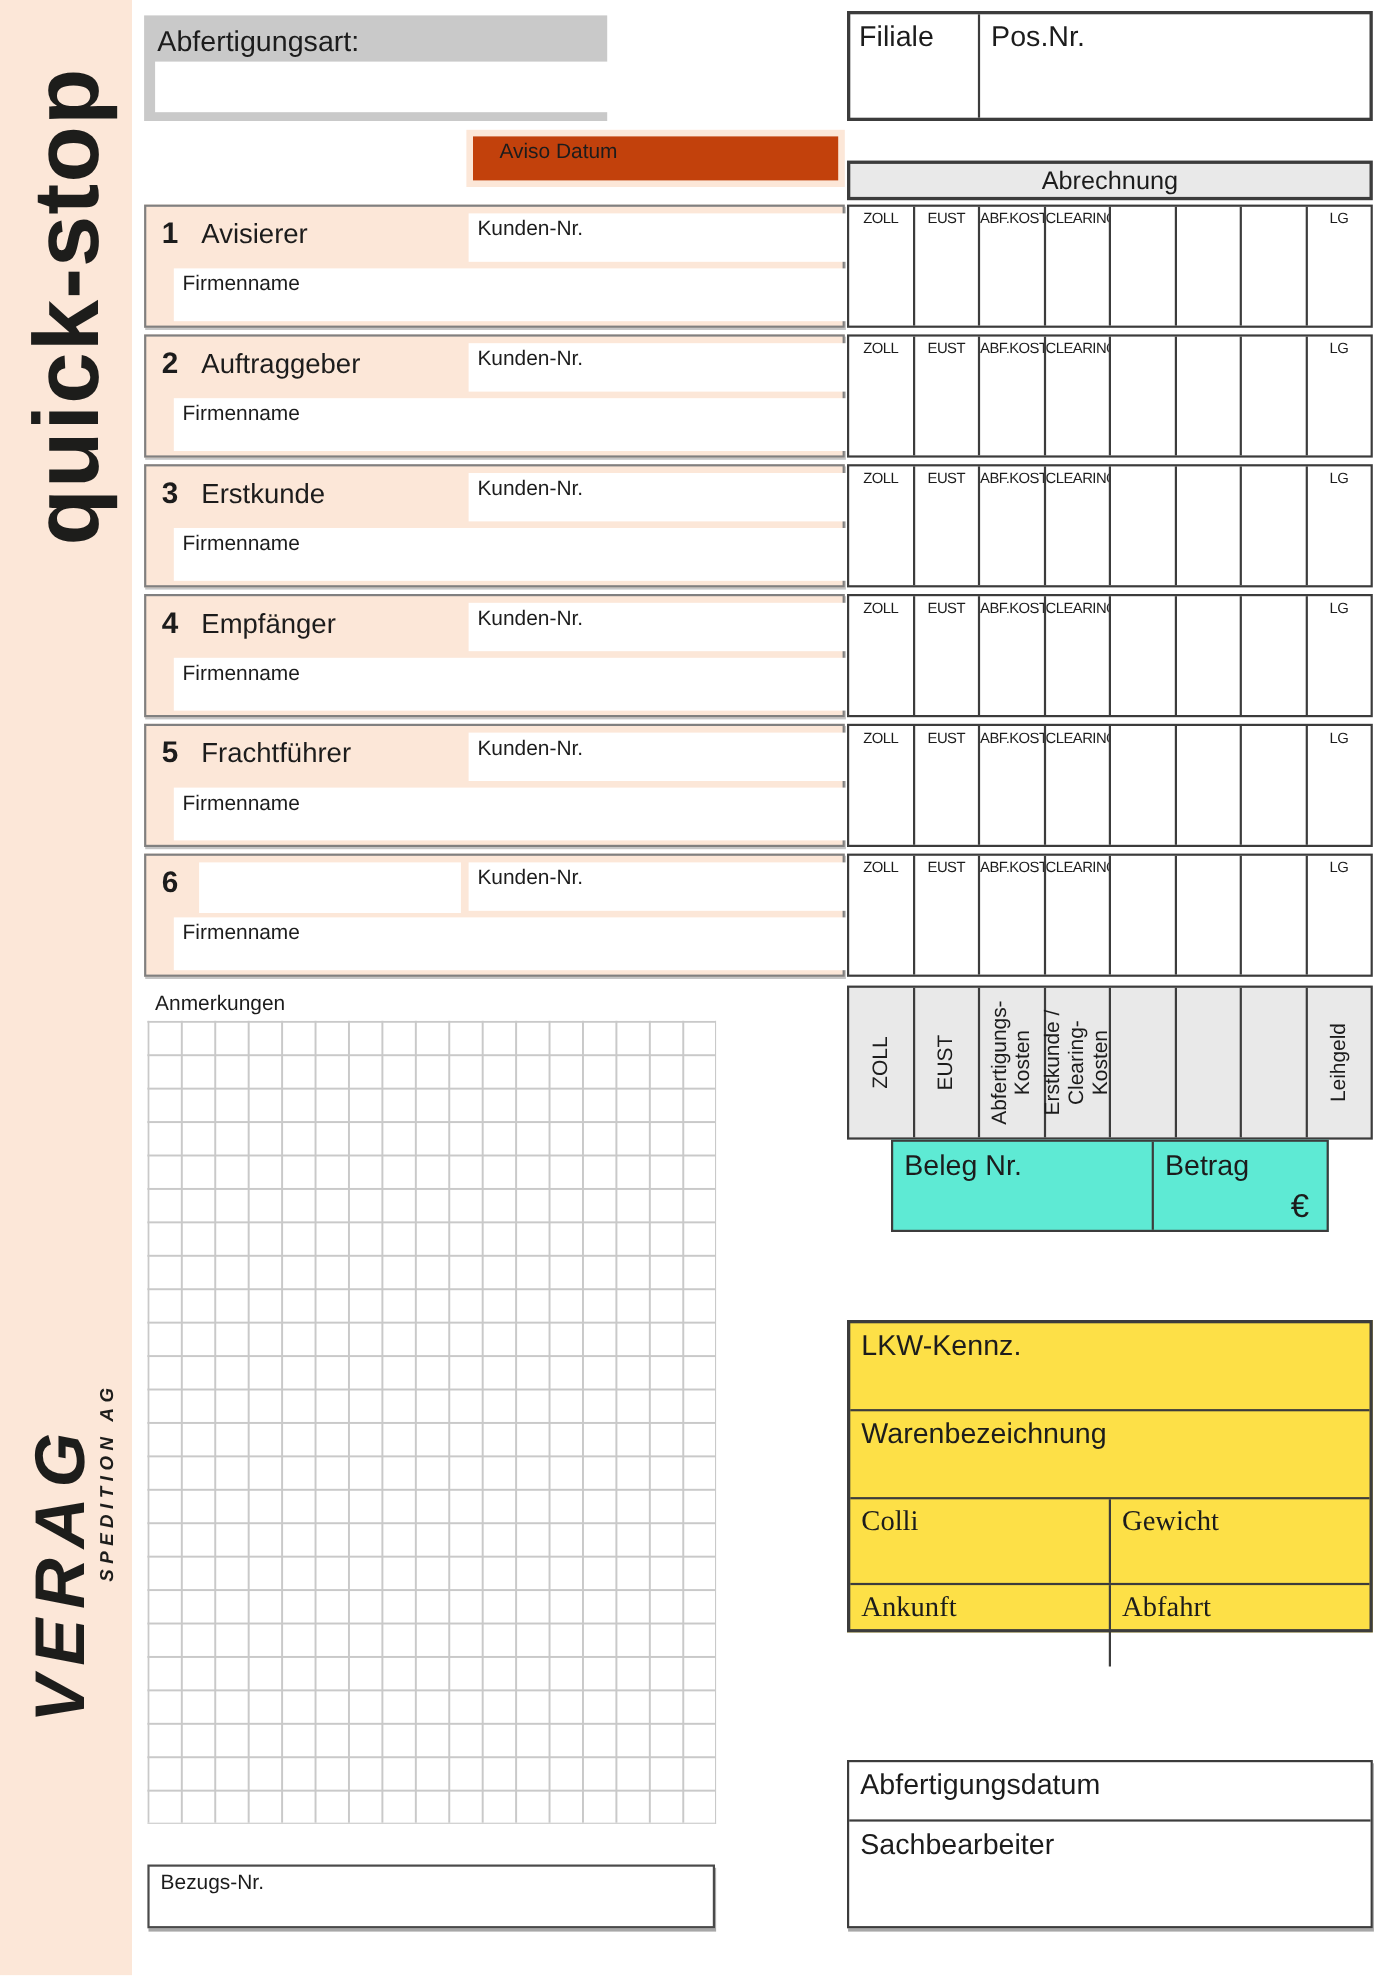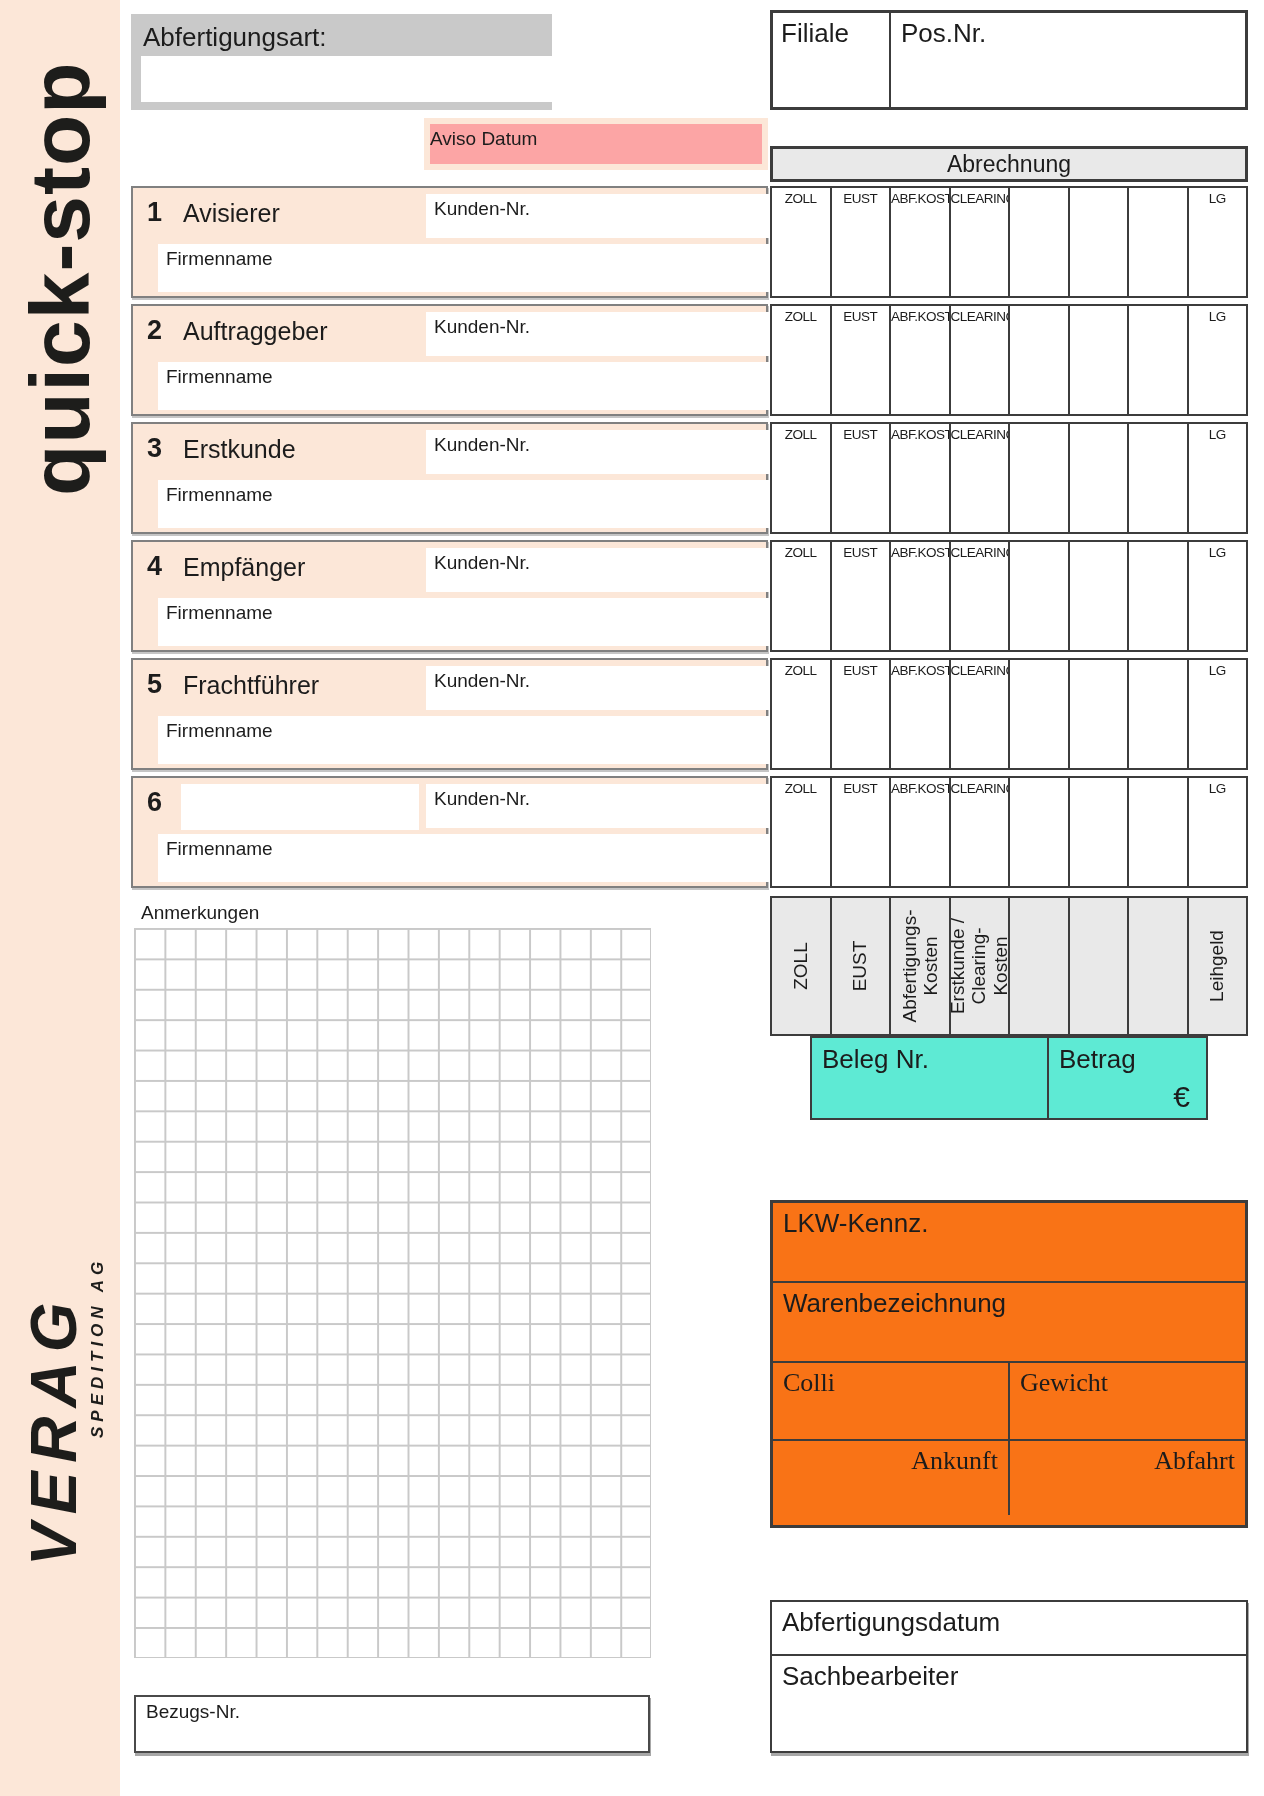--- a/index.html
+++ b/index.html
@@ -30,21 +30,21 @@
   .lbl20{font-size:26px; color:var(--text);}
   .whitebox{background:#ffffff; position:absolute;}
   
   .abf-panel{position:absolute; left:131px; top:14px; width:421px; height:96px; background:var(--panel-gray);}
   .abf-title{position:absolute; left:12px; top:8px; font-size:26px;}
   .abf-input{left:10px; top:42px; width:503px; height:46px;}
   .filiale-box{position:absolute; left:770px; top:10px; width:478px; height:100px; background:#fff; border:3px solid var(--bd-dark); display:flex;}
   .filiale-cell{width:118px; border-right:2.5px solid var(--bd-dark); padding:5px 8px;}
   .posnr-cell{flex:1; padding:5px 10px;border-radius:28px;}
   .aviso{position:absolute; left:424px; top:118px; width:344px; height:52px; background:var(--peach);}
-  .aviso-inner{left:6px; top:6px; right:6px; bottom:6px; position:absolute; background:#fca5a5; padding:4px 0;}
+  .aviso-inner{left:6px; top:6px; right:6px; bottom:6px; position:absolute; background:#c2410c; padding:4px 24px;}
   
   .sec{position:absolute; left:131px; width:637px; height:112px; background:var(--peach);
        border:2px solid var(--bd-mid); box-shadow:1px 2px 0 rgba(90,90,90,.35);}
   .sec-num{position:absolute; left:14px; top:9px; font-size:27px; font-weight:700;}
   .sec-title{position:absolute; left:50px; top:11px; font-size:25px;}
   .sec-extra{left:48px; top:6px; width:238px; height:46px;}
   .kunden{left:293px; top:6px; width:465px; height:44px; padding:4px 8px;}
   .firma{left:12px; top:56px; width:617px; height:48px; padding:4px 8px;margin-left:13px;}
   
   .ab-head{position:absolute; left:770px; top:146px; width:478px; height:36px; background:var(--band-gray);
@@ -64,25 +64,25 @@
   .betrag-cell{flex:1; padding:6px 10px; position:relative;}
   .euro{position:absolute; right:16px; top:42px; font-size:30px;}
   
   .anm-label{position:absolute; left:141px; top:902px; font-size:19px;}
   .anm-grid{position:absolute; left:134px; top:928px; width:517px; height:730px;
     background-image:linear-gradient(to right, var(--grid) 1.5px, transparent 1.5px),
                      linear-gradient(to bottom, var(--grid) 1.5px, transparent 1.5px);
     background-size:30.4px 30.4px;
     border-right:1.5px solid var(--grid); border-bottom:1.5px solid var(--grid);}
   
-  .ship-box{position:absolute; left:770px; top:1200px; width:478px; height:328px; border:3px solid var(--bd-dark); background:#f97316;}
+  .ship-box{position:absolute; left:770px; top:1200px; width:478px; height:284px; border:3px solid var(--bd-dark); background:#fde047;}
   .ship-row{border-bottom:2.5px solid var(--bd-dark); padding:5px 10px;}
   .ship-row.h1{height:80px;} .ship-row.h2{height:80px;}
   .ship-split{display:flex; border-bottom:2.5px solid var(--bd-dark); height:78px;font-family:Liberation Serif, serif;}
-  .ship-split.last{border-bottom:none; height:74px;text-align:right;}
+  .ship-split.last{border-bottom:none; height:74px;}
   .ship-cell{width:237px; border-right:2.5px solid var(--bd-dark); padding:5px 10px;}
   .ship-cell2{flex:1; padding:5px 10px;}
   
   .proc-box{position:absolute; left:770px; top:1600px; width:478px; height:153px; border:2.5px solid var(--bd-dark);
             background:#fff; box-shadow:1px 3px 0 rgba(60,60,60,.45);}
   .proc-row1{height:54px; border-bottom:2.5px solid var(--bd-dark); padding:5px 10px;}
   .proc-row2{padding:5px 10px;}
   
   .bezug-box{position:absolute; left:134px; top:1695px; width:516px; height:58px; border:2px solid #4a4a4a;
              background:#fff; padding:4px 10px; box-shadow:1px 3px 0 rgba(60,60,60,.45);}

